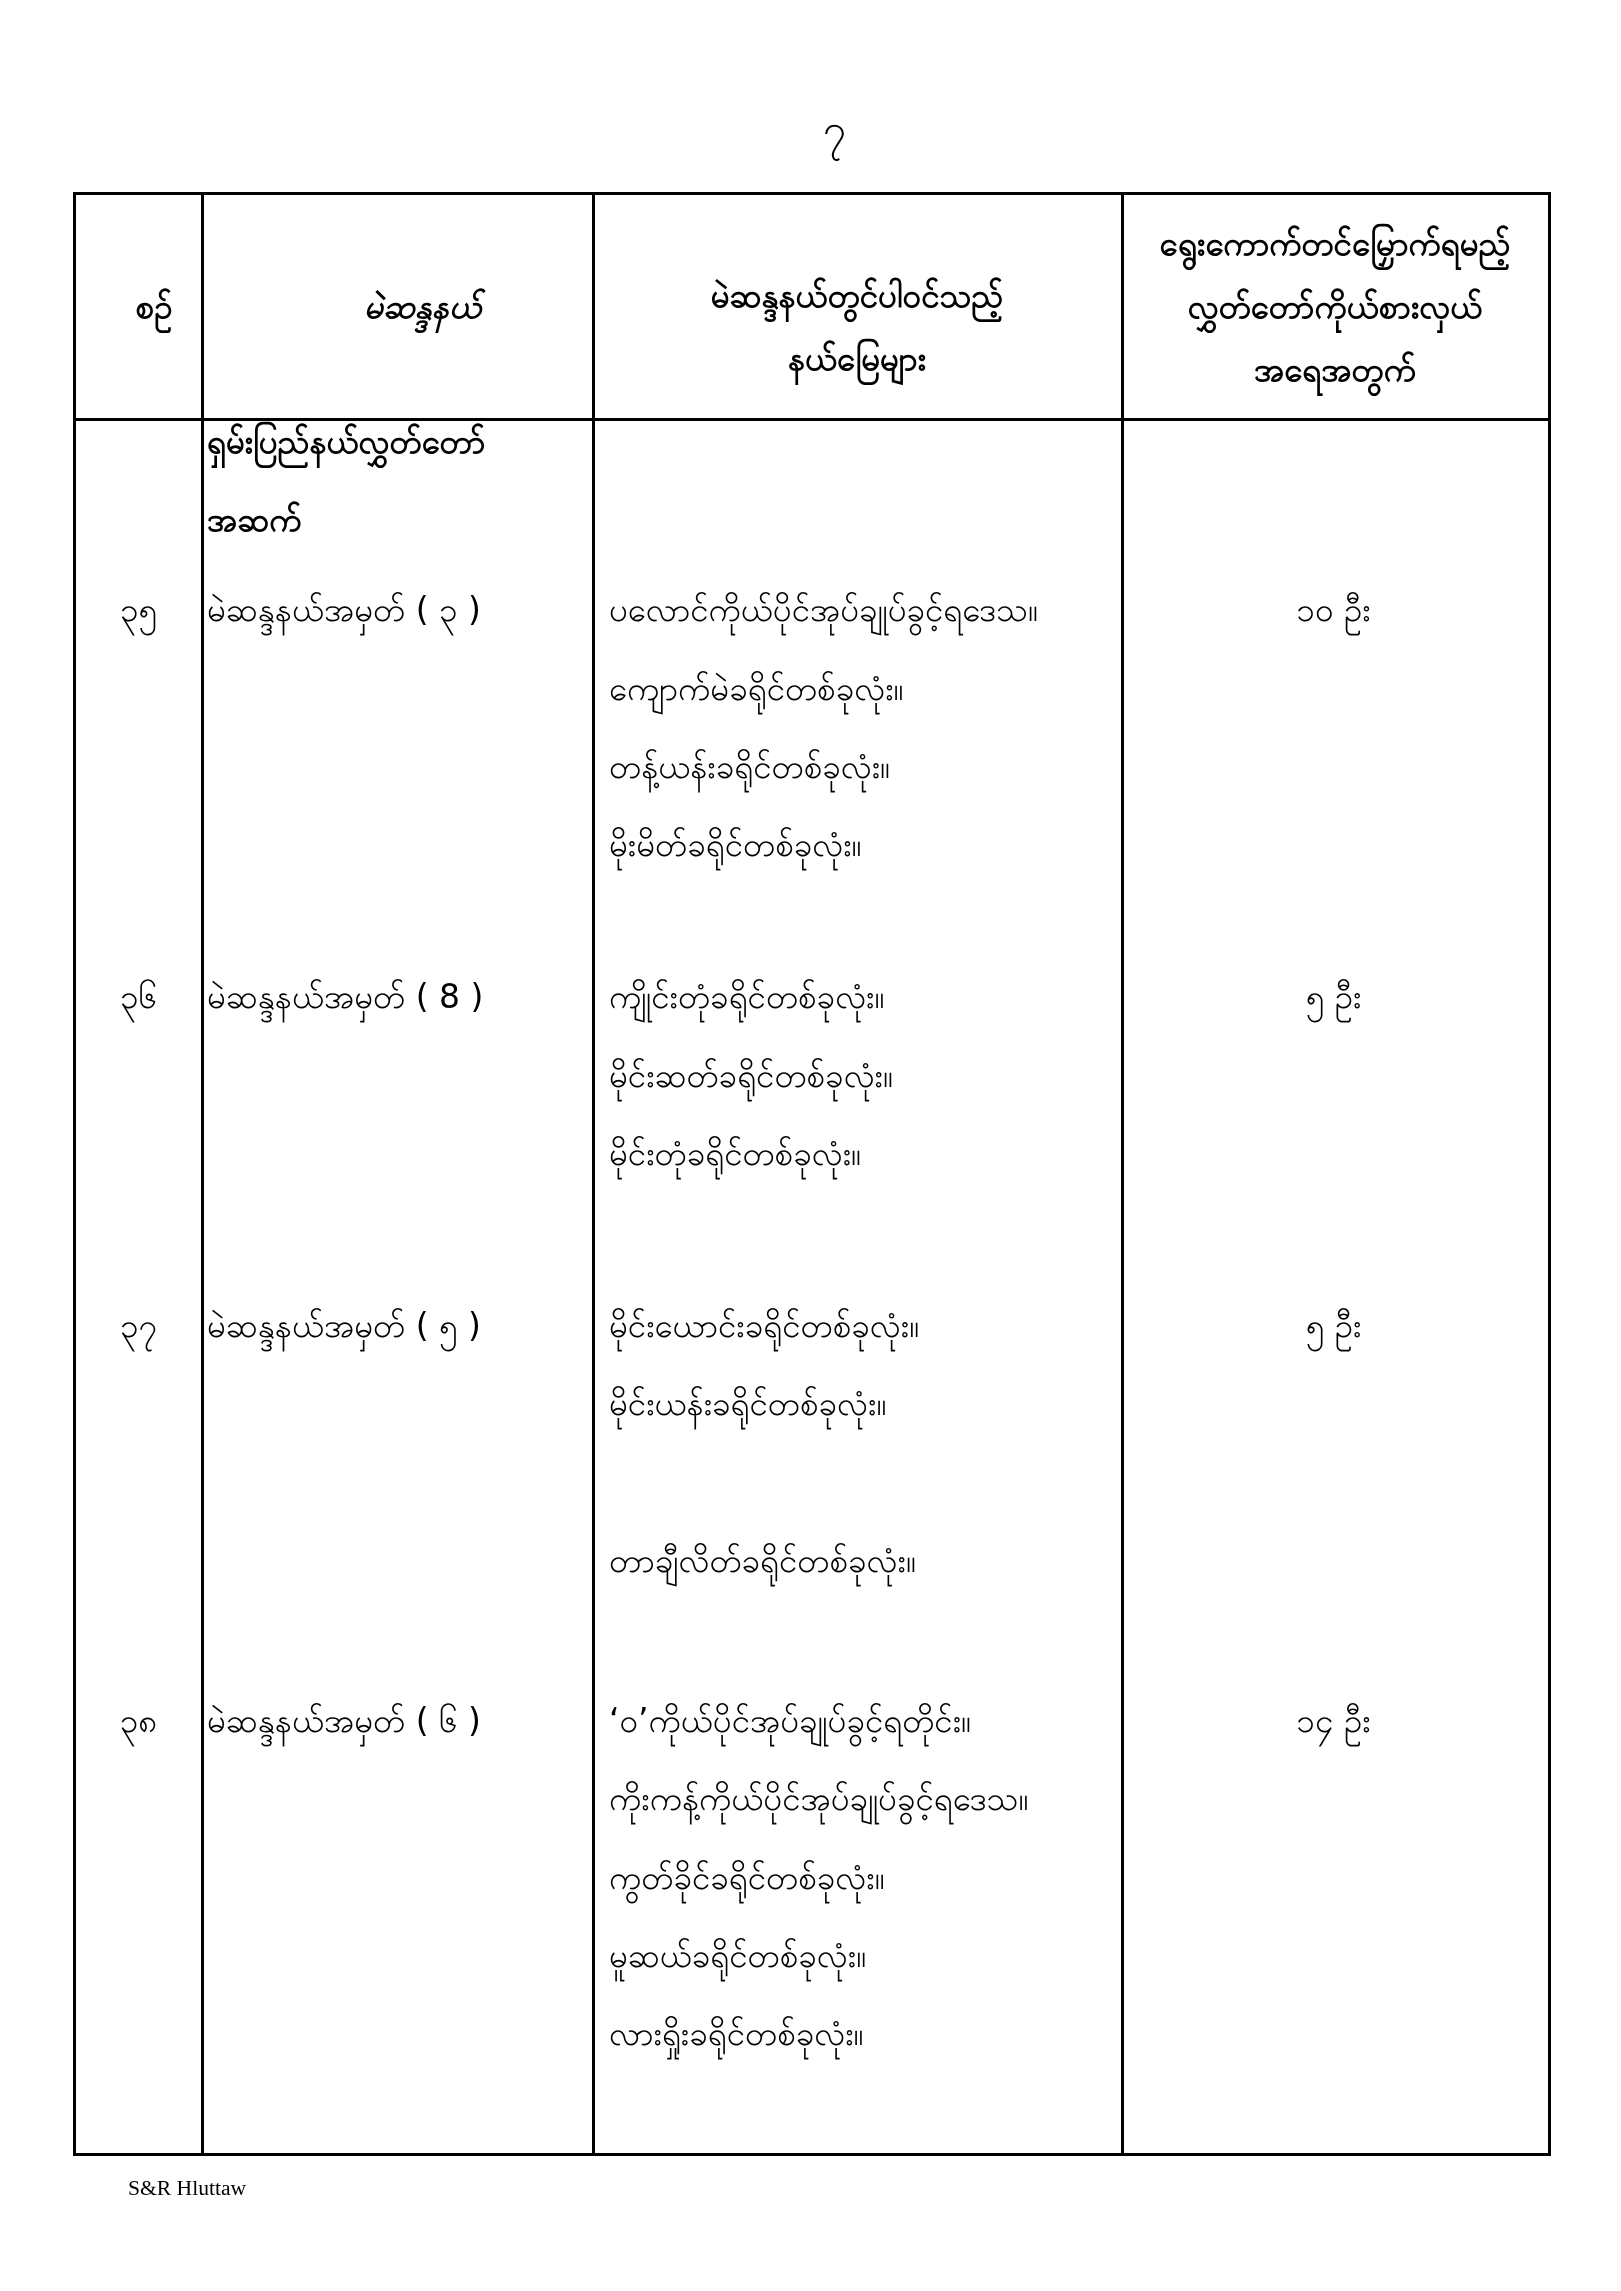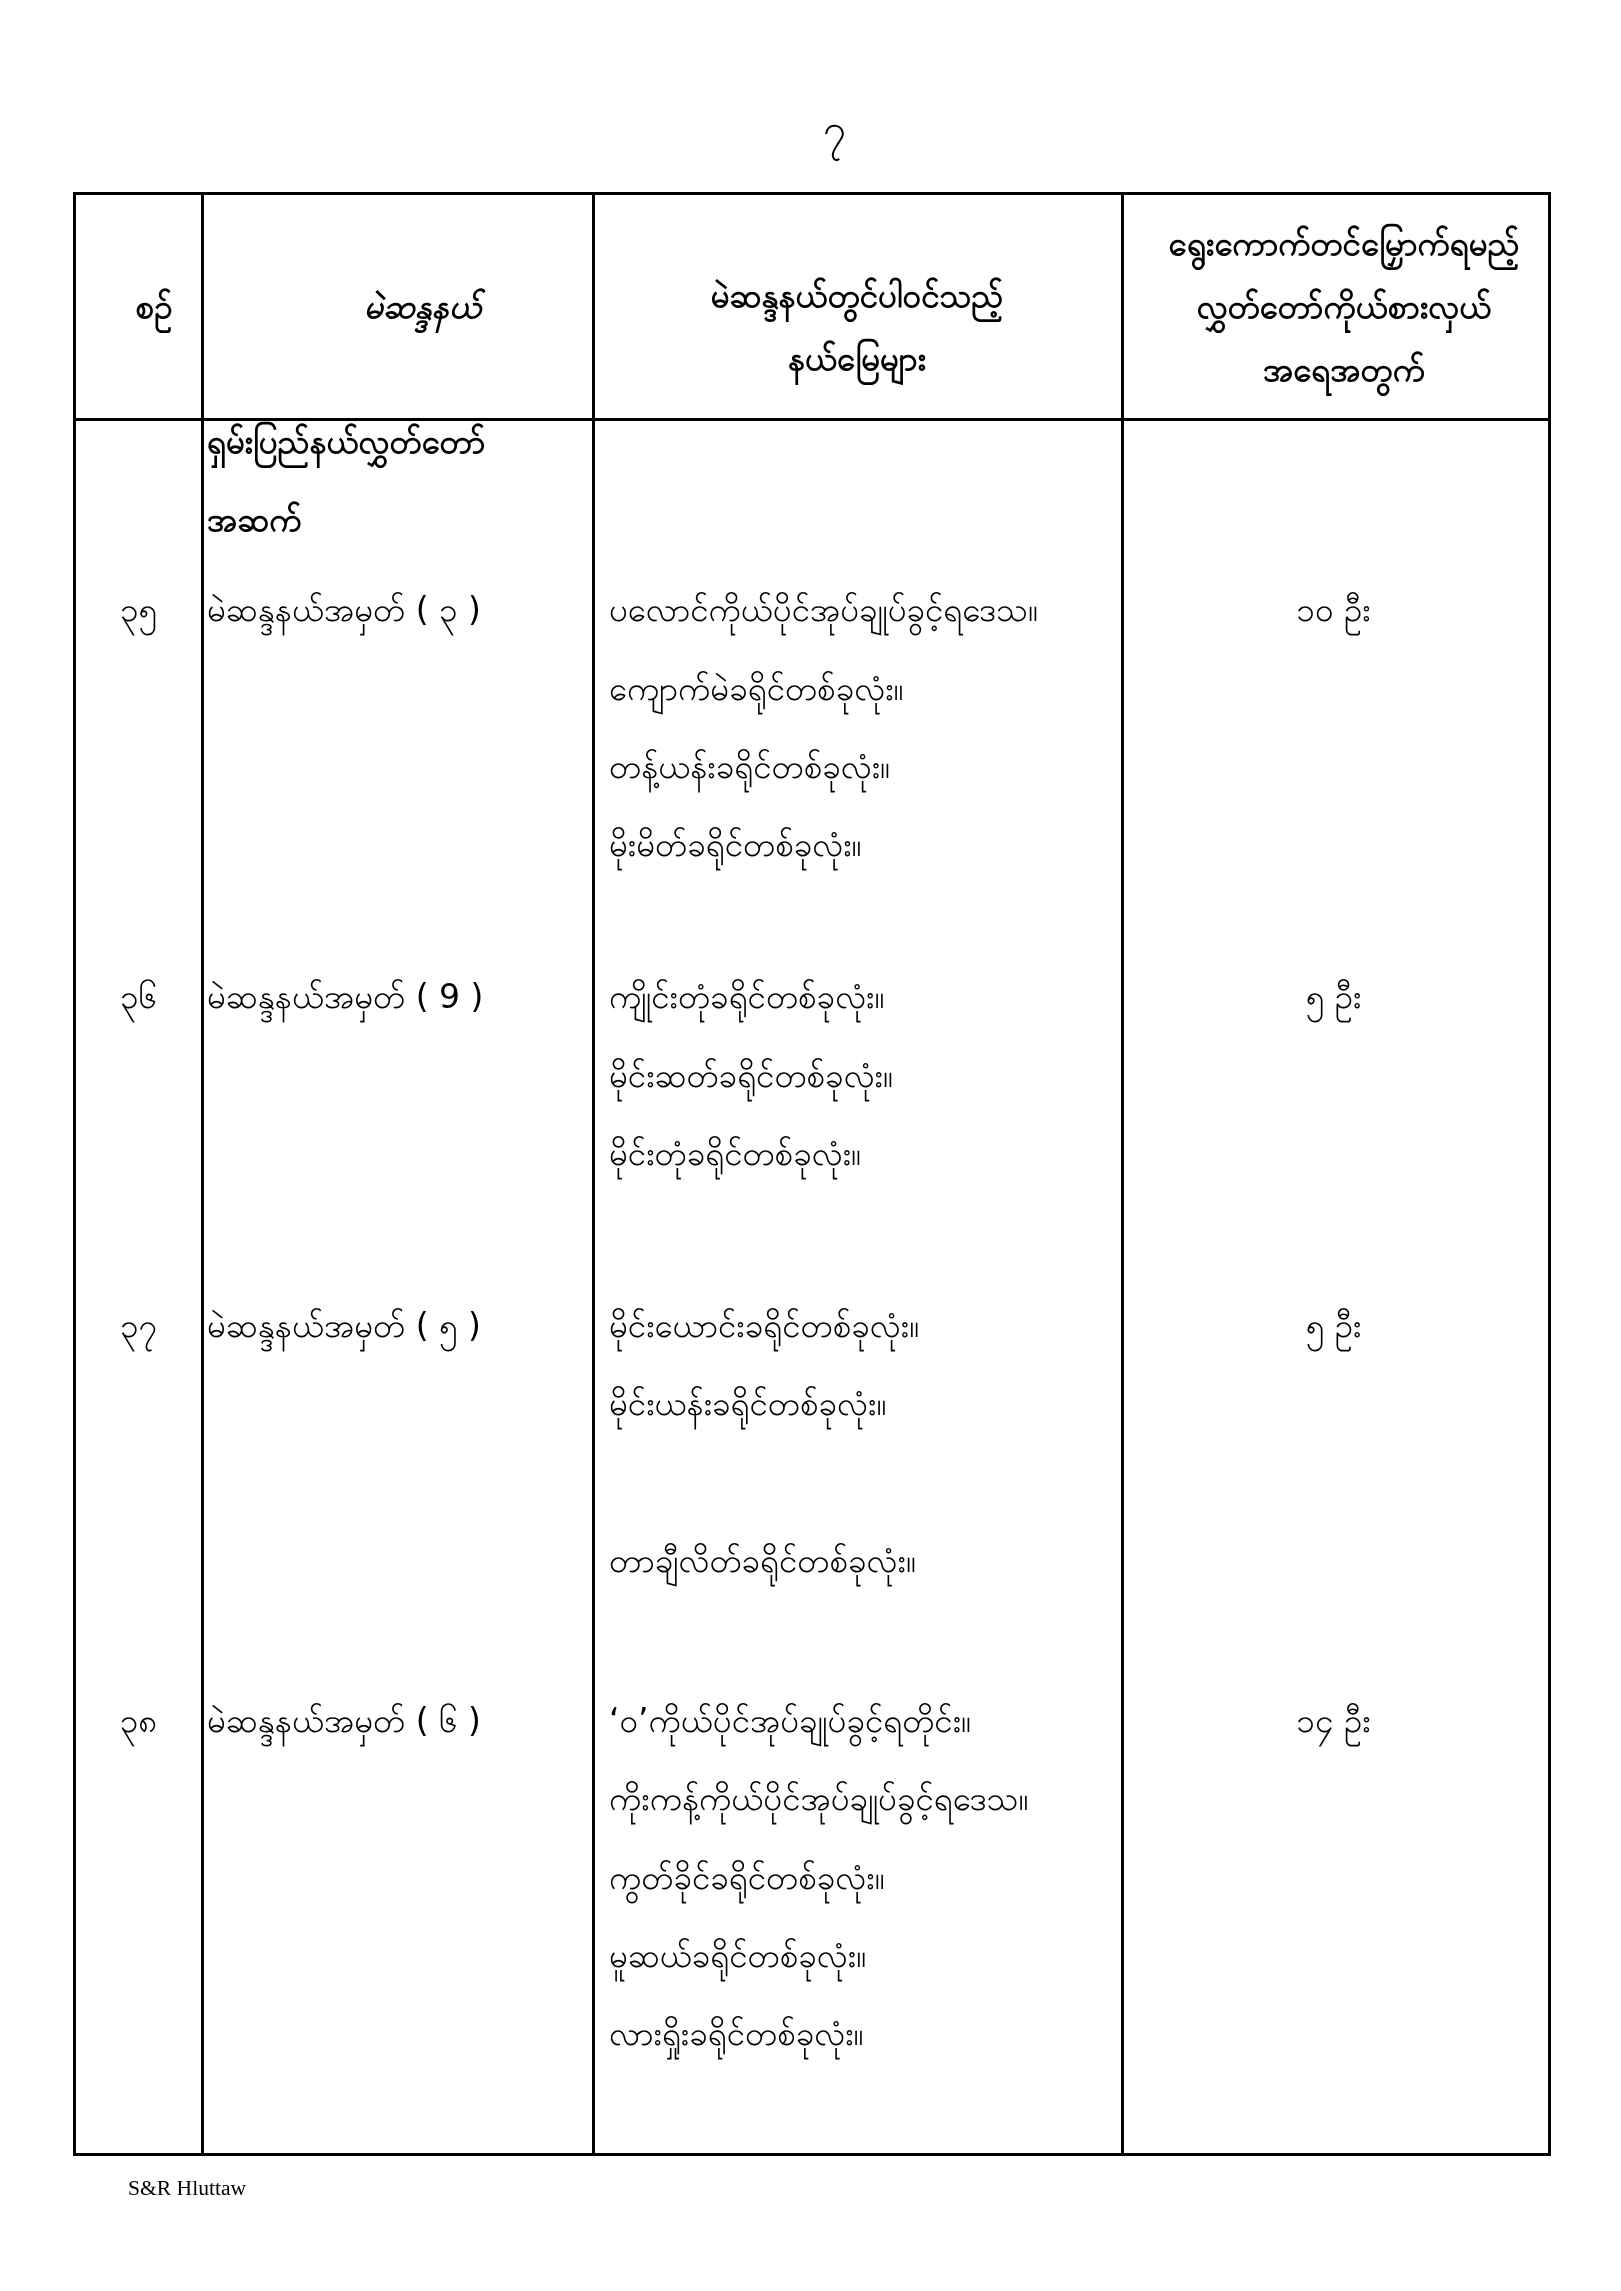--- a/index.html
+++ b/index.html
@@ -31,21 +31,21 @@
   .vline.v3{left:1045px;}
   .hline{position:absolute;left:0;right:0;top:223px;height:2.9px;background:#000;}
   .hcell{
     position:absolute;top:0;height:223px;
     display:flex;flex-direction:column;justify-content:center;align-items:center;
     font-weight:bold;font-size:33px;line-height:63px;text-align:center;
   }
   .hcell.h1{left:4px;width:148px;}
   .hcell.h2{left:128px;width:437px;font-style:italic;}
   .hcell.h3{left:518px;width:526px;margin-top:20px;}
-  .hcell.h4{left:1020px;width:422px;padding-left:37px;}
+  .hcell.h4{left:1048px;width:422px;}
   .line{
     position:absolute;
     font-size:33px;line-height:57px;height:57px;
     white-space:nowrap;
   }
   .c1{left:0;width:125px;text-align:center;}
   .c2{left:131px;width:378px;text-align:left;}
   .c3{left:533px;width:512px;text-align:left;}
   .c4{left:1045px;width:425px;text-align:center;}
   .b{font-weight:bold;}
@@ -92,21 +92,21 @@
 
     <div class="line c1" style="top:386px">၃၅</div>
     <div class="line c2" style="top:386px">မဲဆန္ဒနယ်အမှတ် ( ၃ )</div>
     <div class="line c3" style="top:386px">ပလောင်ကိုယ်ပိုင်အုပ်ချုပ်ခွင့်ရဒေသ။</div>
     <div class="line c3" style="top:465px">ကျောက်မဲခရိုင်တစ်ခုလုံး။</div>
     <div class="line c3" style="top:543px">တန့်ယန်းခရိုင်တစ်ခုလုံး။</div>
     <div class="line c3" style="top:621px">မိုးမိတ်ခရိုင်တစ်ခုလုံး။</div>
     <div class="line c4" style="top:386px">၁၀ ဦး</div>
 
     <div class="line c1" style="top:773px">၃၆</div>
-    <div class="line c2" style="top:773px">မဲဆန္ဒနယ်အမှတ် ( 9 )</div>
+    <div class="line c2" style="top:773px">မဲဆန္ဒနယ်အမှတ် ( 8 )</div>
     <div class="line c3" style="top:773px">ကျိုင်းတုံခရိုင်တစ်ခုလုံး။</div>
     <div class="line c3" style="top:852px">မိုင်းဆတ်ခရိုင်တစ်ခုလုံး။</div>
     <div class="line c3" style="top:930px">မိုင်းတုံခရိုင်တစ်ခုလုံး။</div>
     <div class="line c4" style="top:773px">၅ ဦး</div>
 
     <div class="line c1" style="top:1102px">၃၇</div>
     <div class="line c2" style="top:1102px">မဲဆန္ဒနယ်အမှတ် ( ၅ )</div>
     <div class="line c3" style="top:1102px">မိုင်းယောင်းခရိုင်တစ်ခုလုံး။</div>
     <div class="line c3" style="top:1180px">မိုင်းယန်းခရိုင်တစ်ခုလုံး။</div>
     <div class="line c3" style="top:1337px">တာချီလိတ်ခရိုင်တစ်ခုလုံး။</div>

